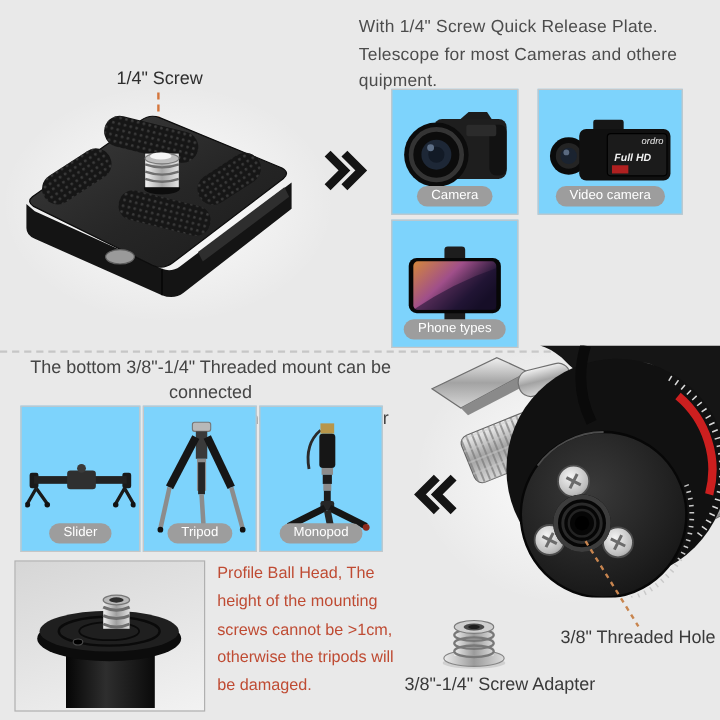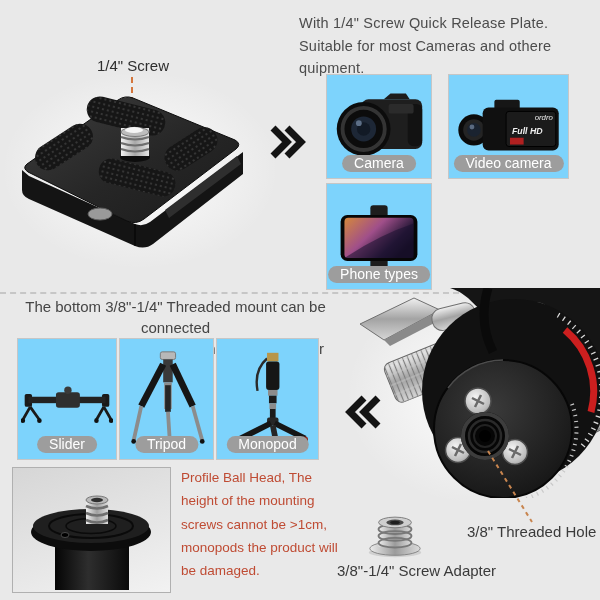--- a/index.html
+++ b/index.html
@@ -11,42 +11,42 @@
   }
   .abs{position:absolute;}
   .title{font-size:14.5px;line-height:22.5px;color:#4c4c4c;letter-spacing:.2px;}
   .pointer-label{font-size:15px;color:#2e2e2e;}
   .cell{
     position:absolute;background:#7dd3fc;border:1px solid #c6c6c6;
     display:flex;align-items:center;justify-content:center;
   }
   .pill{
     position:absolute;bottom:6px;left:50%;transform:translateX(-50%);
-    background:#9d9d9d;color:#fff;font-size:14px;line-height:13px;
+    background:#9d9d9d;color:#fff;font-size:11px;line-height:13px;
     padding:2px 12px;border-radius:9px;white-space:nowrap;
   }
   .divider{position:absolute;left:0;top:292px;width:600px;border-top:2px dashed #c6c6c6;}
   .desc{font-size:15px;line-height:21px;color:#454545;text-align:center;}
   .tips{font-size:13.5px;line-height:23.3px;color:#bf4b33;white-space:nowrap;}
   .caption{font-size:15px;color:#3a3a3a;white-space:nowrap;}
   .photo-frame{
     position:absolute;border:1px solid #b0b0b0;overflow:hidden;
     background:linear-gradient(160deg,#d6d6d6,#f2f2f2);
   }
   .glow{position:absolute;background:radial-gradient(ellipse at center,#fdfdfd 0%,rgba(253,253,253,0) 70%);}
   .dash-v{position:absolute;border-left:2px dashed #d4763c;}
 </style>
 </head>
 <body>
 
 <div id="canvas">
 
   <div class="abs title" style="left:299px;top:12px;width:295px;">
     <div>With 1/4" Screw Quick Release Plate.</div>
-    <div>Suitable for most Cameras and othere quipment.</div>
+    <div>Telescope for most Cameras and othere quipment.</div>
   </div>
 
   <div class="glow" style="left:0px;top:70px;width:280px;height:200px;"></div>
 
   <div class="abs pointer-label" style="left:97px;top:57px;">1/4" Screw</div>
   <div class="dash-v" style="left:131px;top:77px;height:46px;"></div>
 
   <svg class="abs" style="left:15px;top:78px;" width="240" height="172" viewBox="0 0 240 172">
     <defs>
       <linearGradient id="plateTop" x1="0" y1="0" x2="1" y2="1">
@@ -218,21 +218,21 @@
         <circle cx="82" cy="97" r="2.5" fill="#111"></circle>
         <circle cx="48" cy="99" r="2.5" fill="#111"></circle>
     </svg>
     <span class="pill">Tripod</span>
   </div>
 
   <div class="abs tips" style="left:181px;top:466px;">
     <div>Profile Ball Head, The</div>
     <div>height of the mounting</div>
     <div>screws cannot be &gt;1cm,</div>
-    <div>monopods the product will</div>
+    <div>otherwise the tripods will</div>
     <div>be damaged.</div>
   </div>
 
   <div class="photo-frame" style="left:12px;top:467px;width:157px;height:124px;">
     <svg width="155" height="122" viewBox="0 0 155 122">
       <defs>
         <linearGradient id="colGrad" x1="0" y1="0" x2="1" y2="0">
           <stop offset="0" stop-color="#050505"></stop>
             <stop offset="0.45" stop-color="#2e2e2e"></stop>
             <stop offset="1" stop-color="#0a0a0a"></stop>

